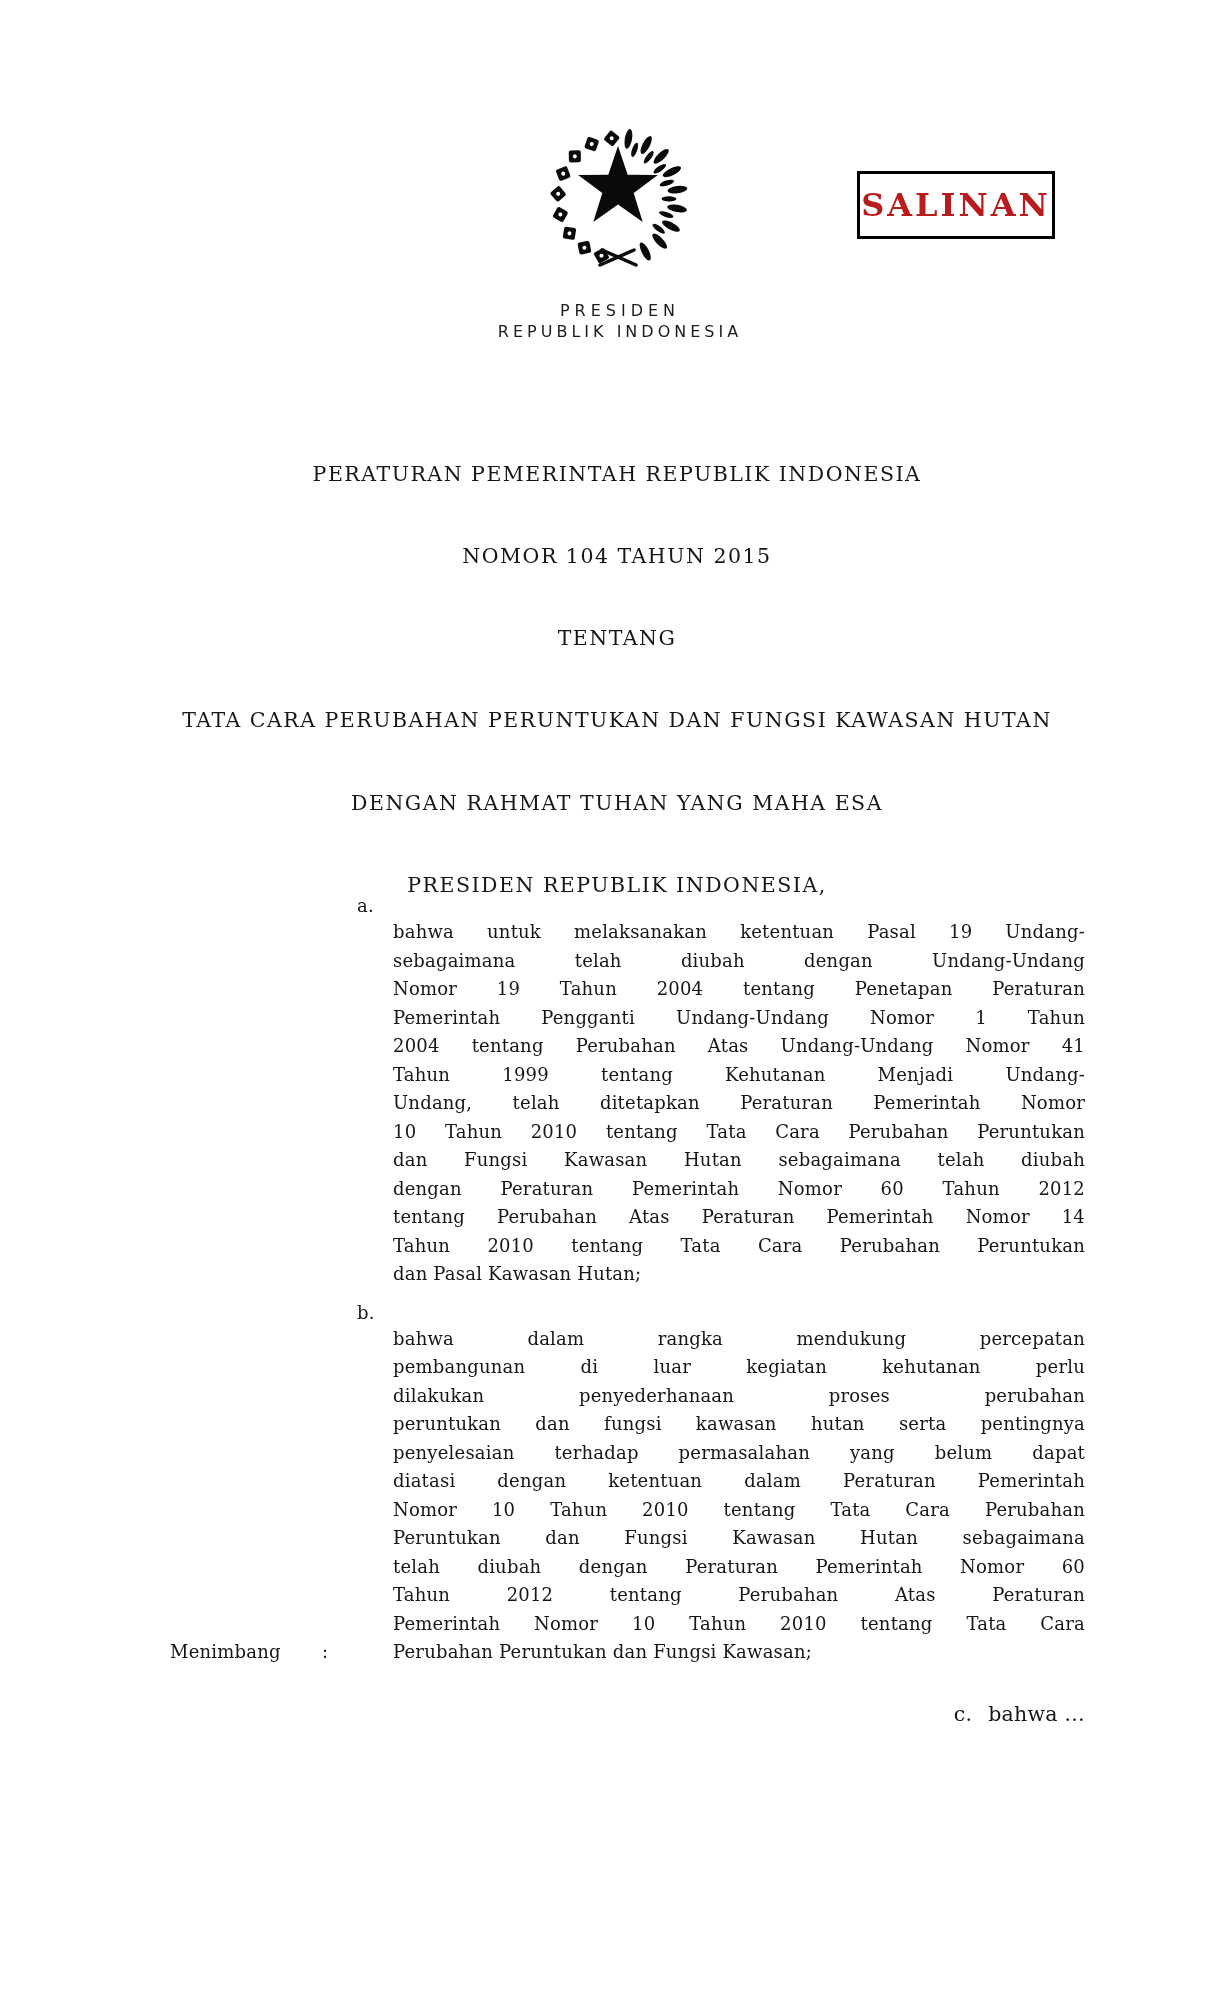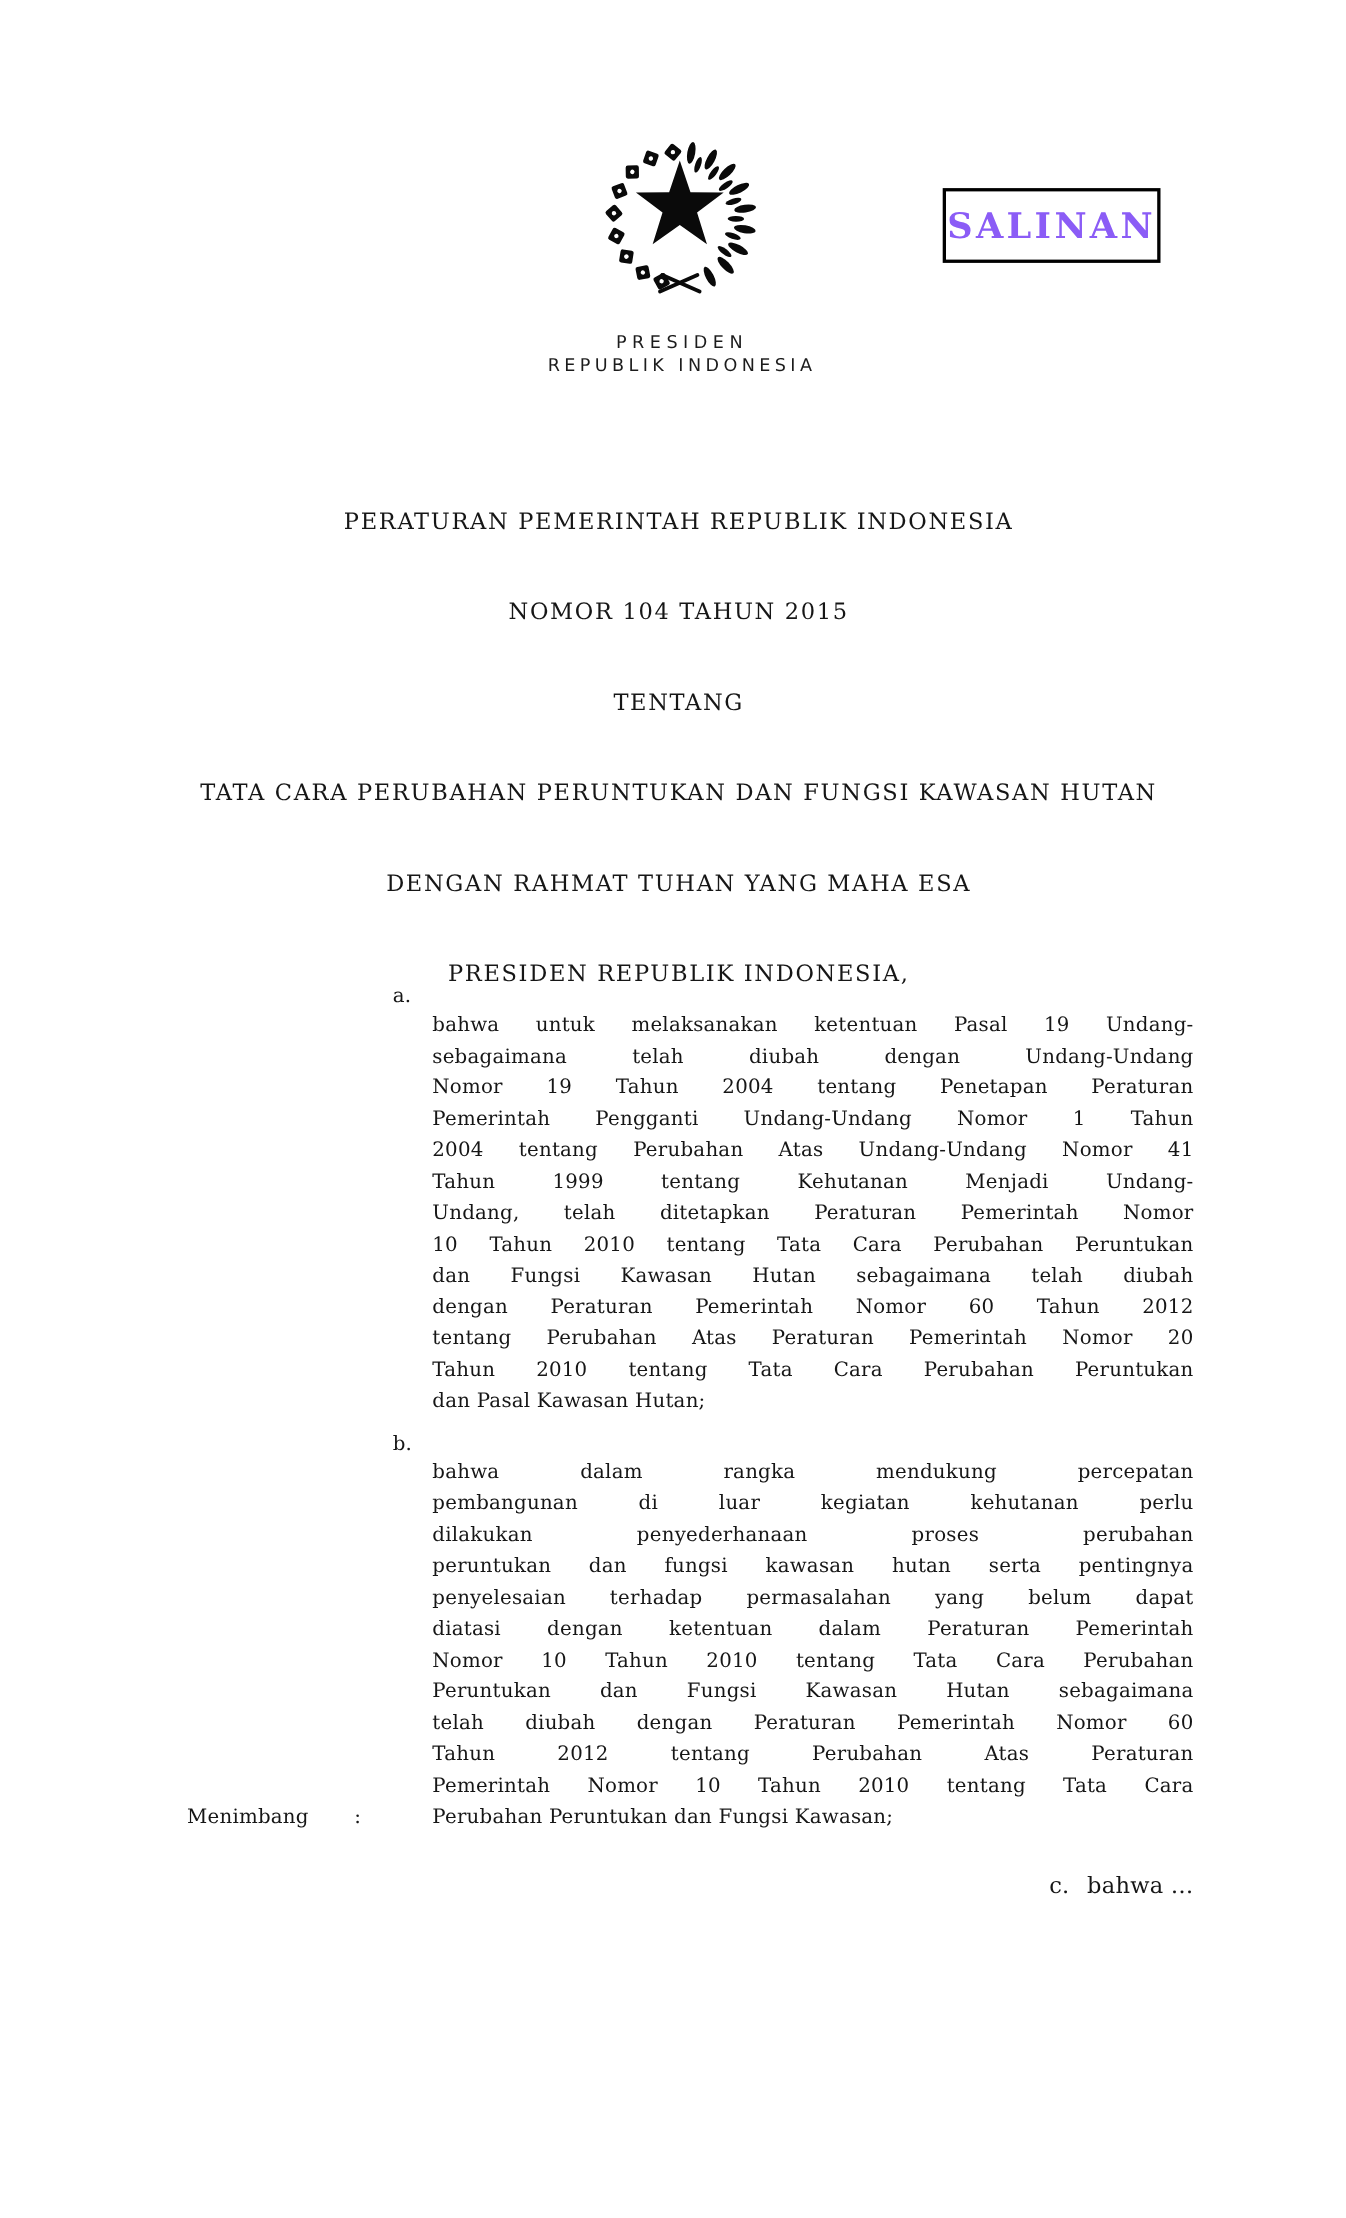--- a/index.html
+++ b/index.html
@@ -52,21 +52,21 @@
     height: 68px;
     border: 3px solid #000000;
     box-sizing: border-box;
     display: flex;
     align-items: center;
     justify-content: center;
     font-family: "DejaVu Serif", serif;
     font-weight: bold;
     font-size: 32px;
     letter-spacing: 3px;
-    color: #8b5cf6;
+    color: #b91c1c;
   }
 
   
   .heading {
     position: absolute;
     left: 0;
     width: 1224px;
     text-align: center;
     transform: translateX(5px);
     font-size: 20.5px;
@@ -245,21 +245,21 @@
           <div class="jline">bahwa untuk melaksanakan ketentuan Pasal 19 Undang-</div>
           <div class="jline">sebagaimana telah diubah dengan Undang-Undang</div>
           <div class="jline">Nomor 19 Tahun 2004 tentang Penetapan Peraturan</div>
           <div class="jline">Pemerintah Pengganti Undang-Undang Nomor 1 Tahun</div>
           <div class="jline">2004 tentang Perubahan Atas Undang-Undang Nomor 41</div>
           <div class="jline">Tahun 1999 tentang Kehutanan Menjadi Undang-</div>
           <div class="jline">Undang, telah ditetapkan Peraturan Pemerintah Nomor</div>
           <div class="jline">10 Tahun 2010 tentang Tata Cara Perubahan Peruntukan</div>
           <div class="jline">dan Fungsi Kawasan Hutan sebagaimana telah diubah</div>
           <div class="jline">dengan Peraturan Pemerintah Nomor 60 Tahun 2012</div>
-          <div class="jline">tentang Perubahan Atas Peraturan Pemerintah Nomor 20</div>
+          <div class="jline">tentang Perubahan Atas Peraturan Pemerintah Nomor 14</div>
           <div class="jline">Tahun 2010 tentang Tata Cara Perubahan Peruntukan</div>
           <div class="jline last">dan Pasal Kawasan Hutan;</div>
         </div>
       </div>
 
       <div class="item">
         <div class="marker">b.</div>
         <div class="lines">
           <div class="jline">bahwa dalam rangka mendukung percepatan</div>
           <div class="jline">pembangunan di luar kegiatan kehutanan perlu</div>

